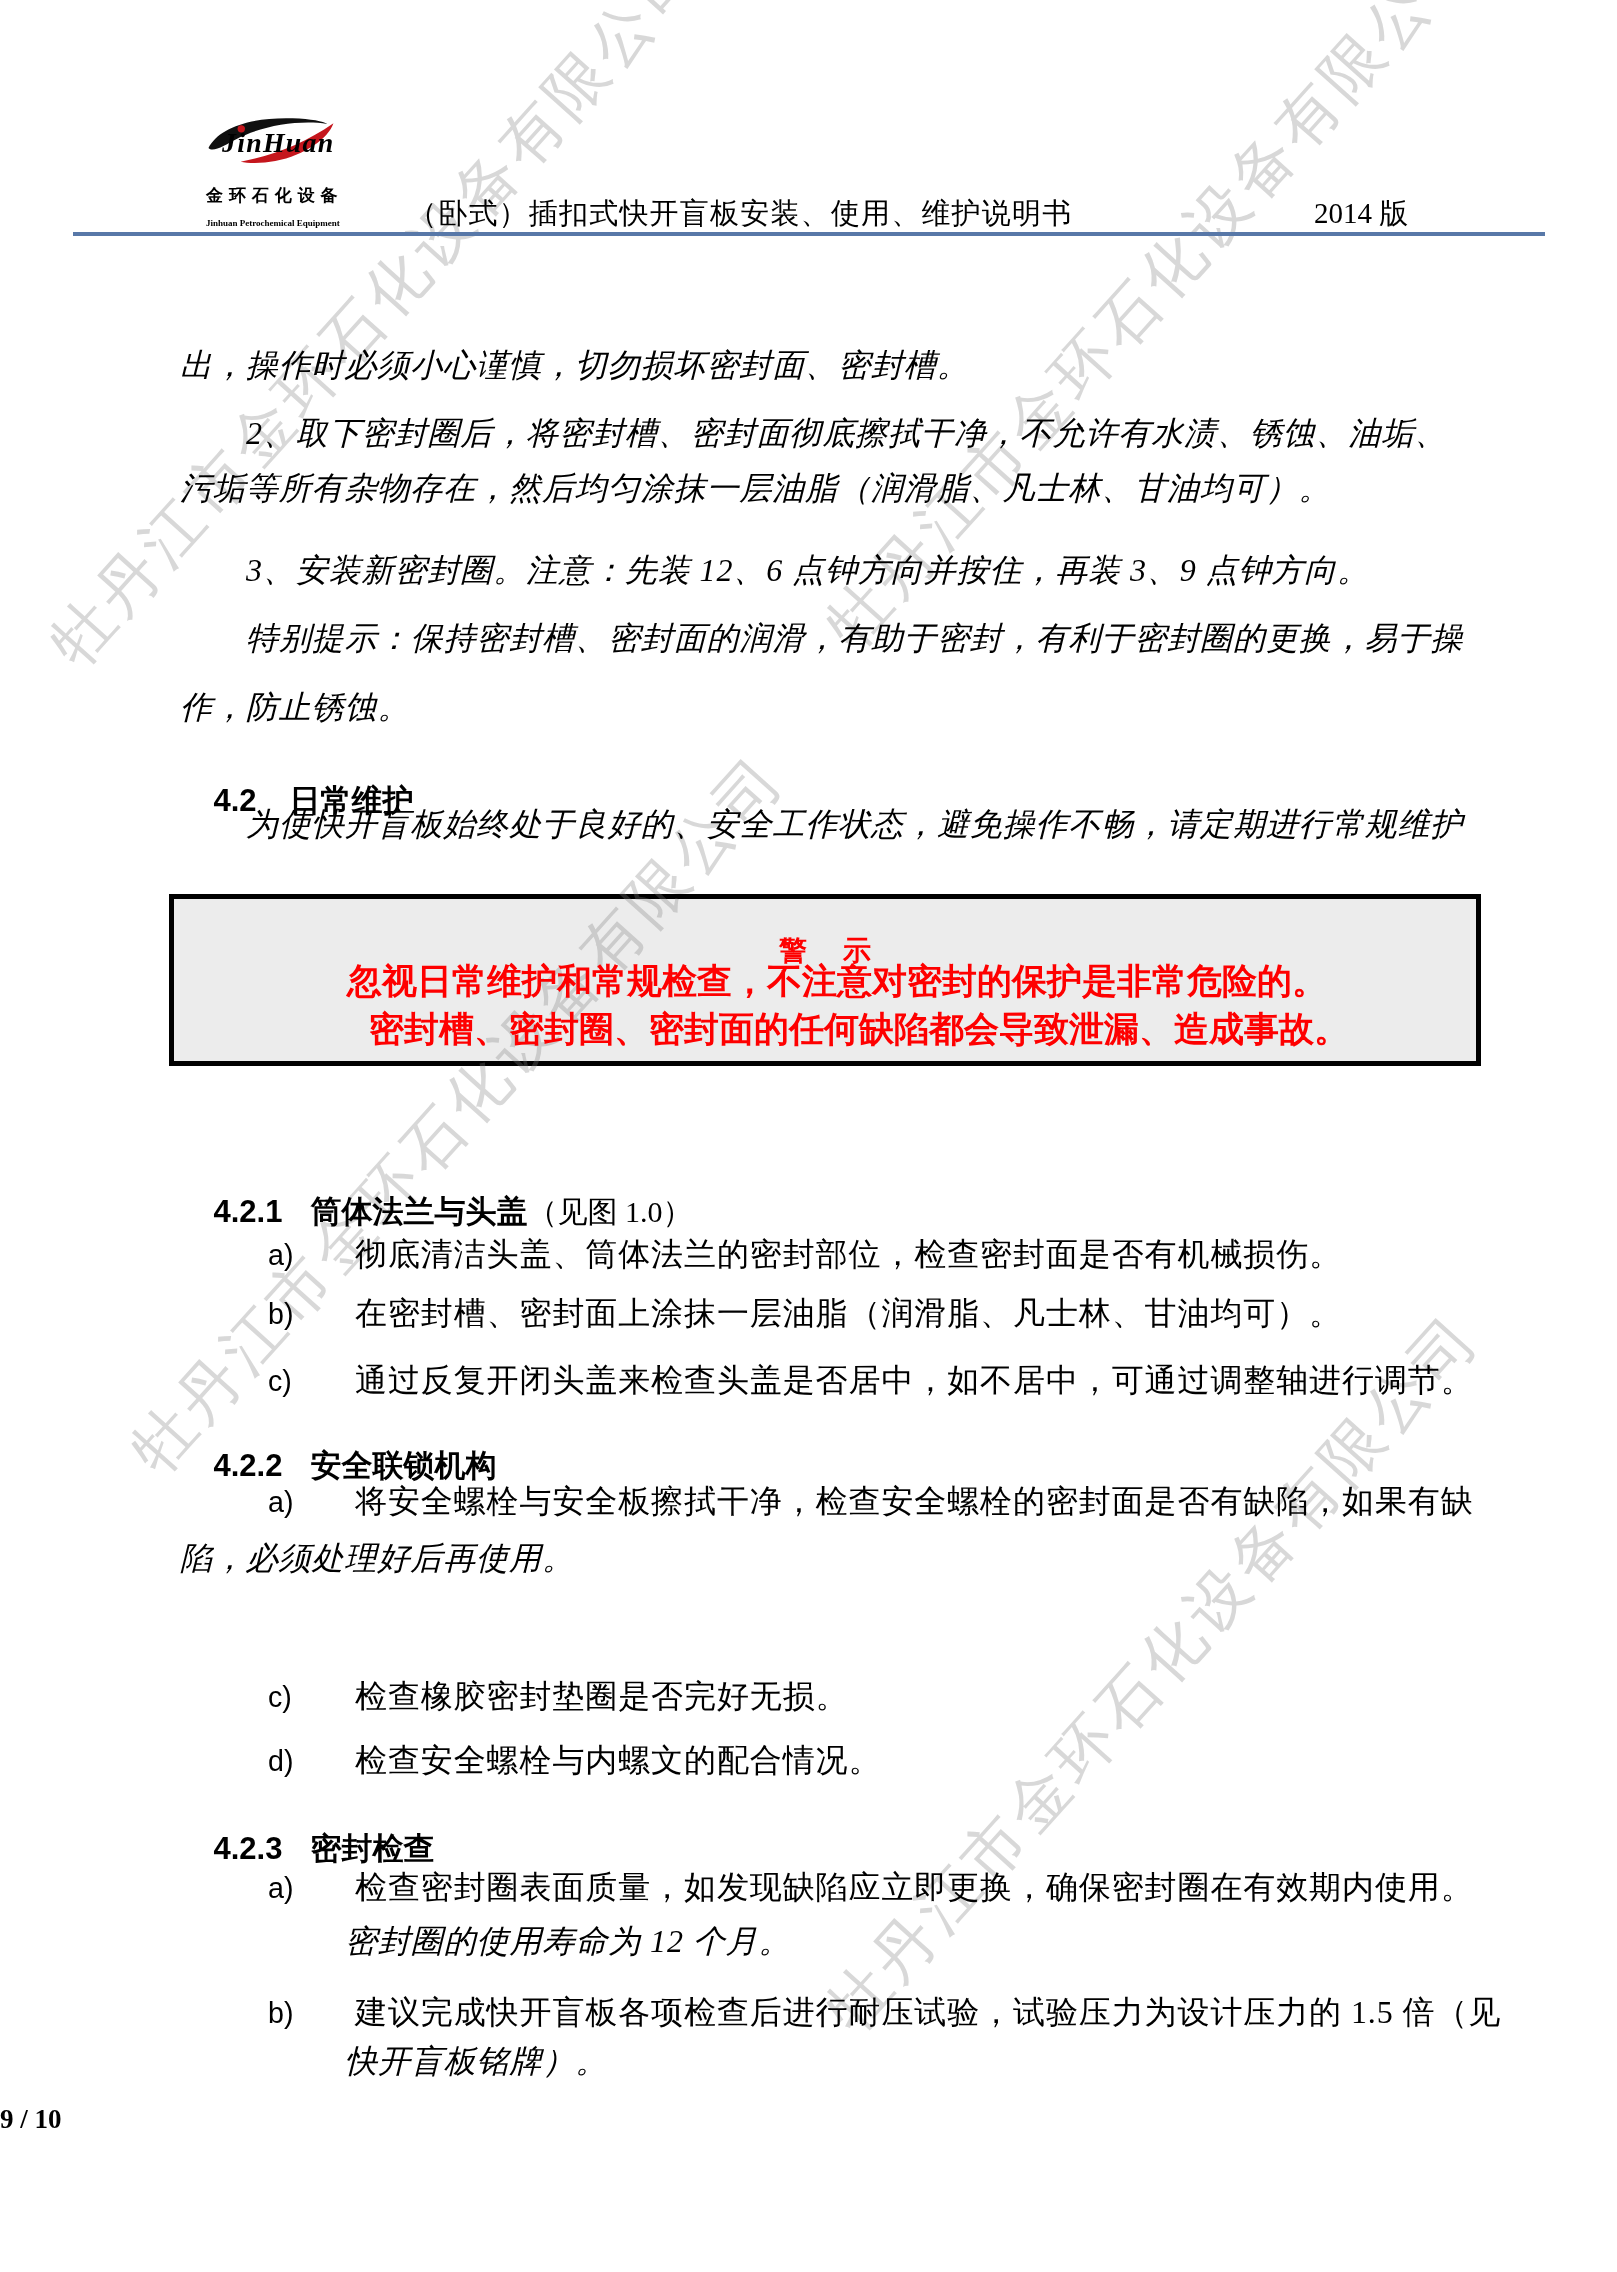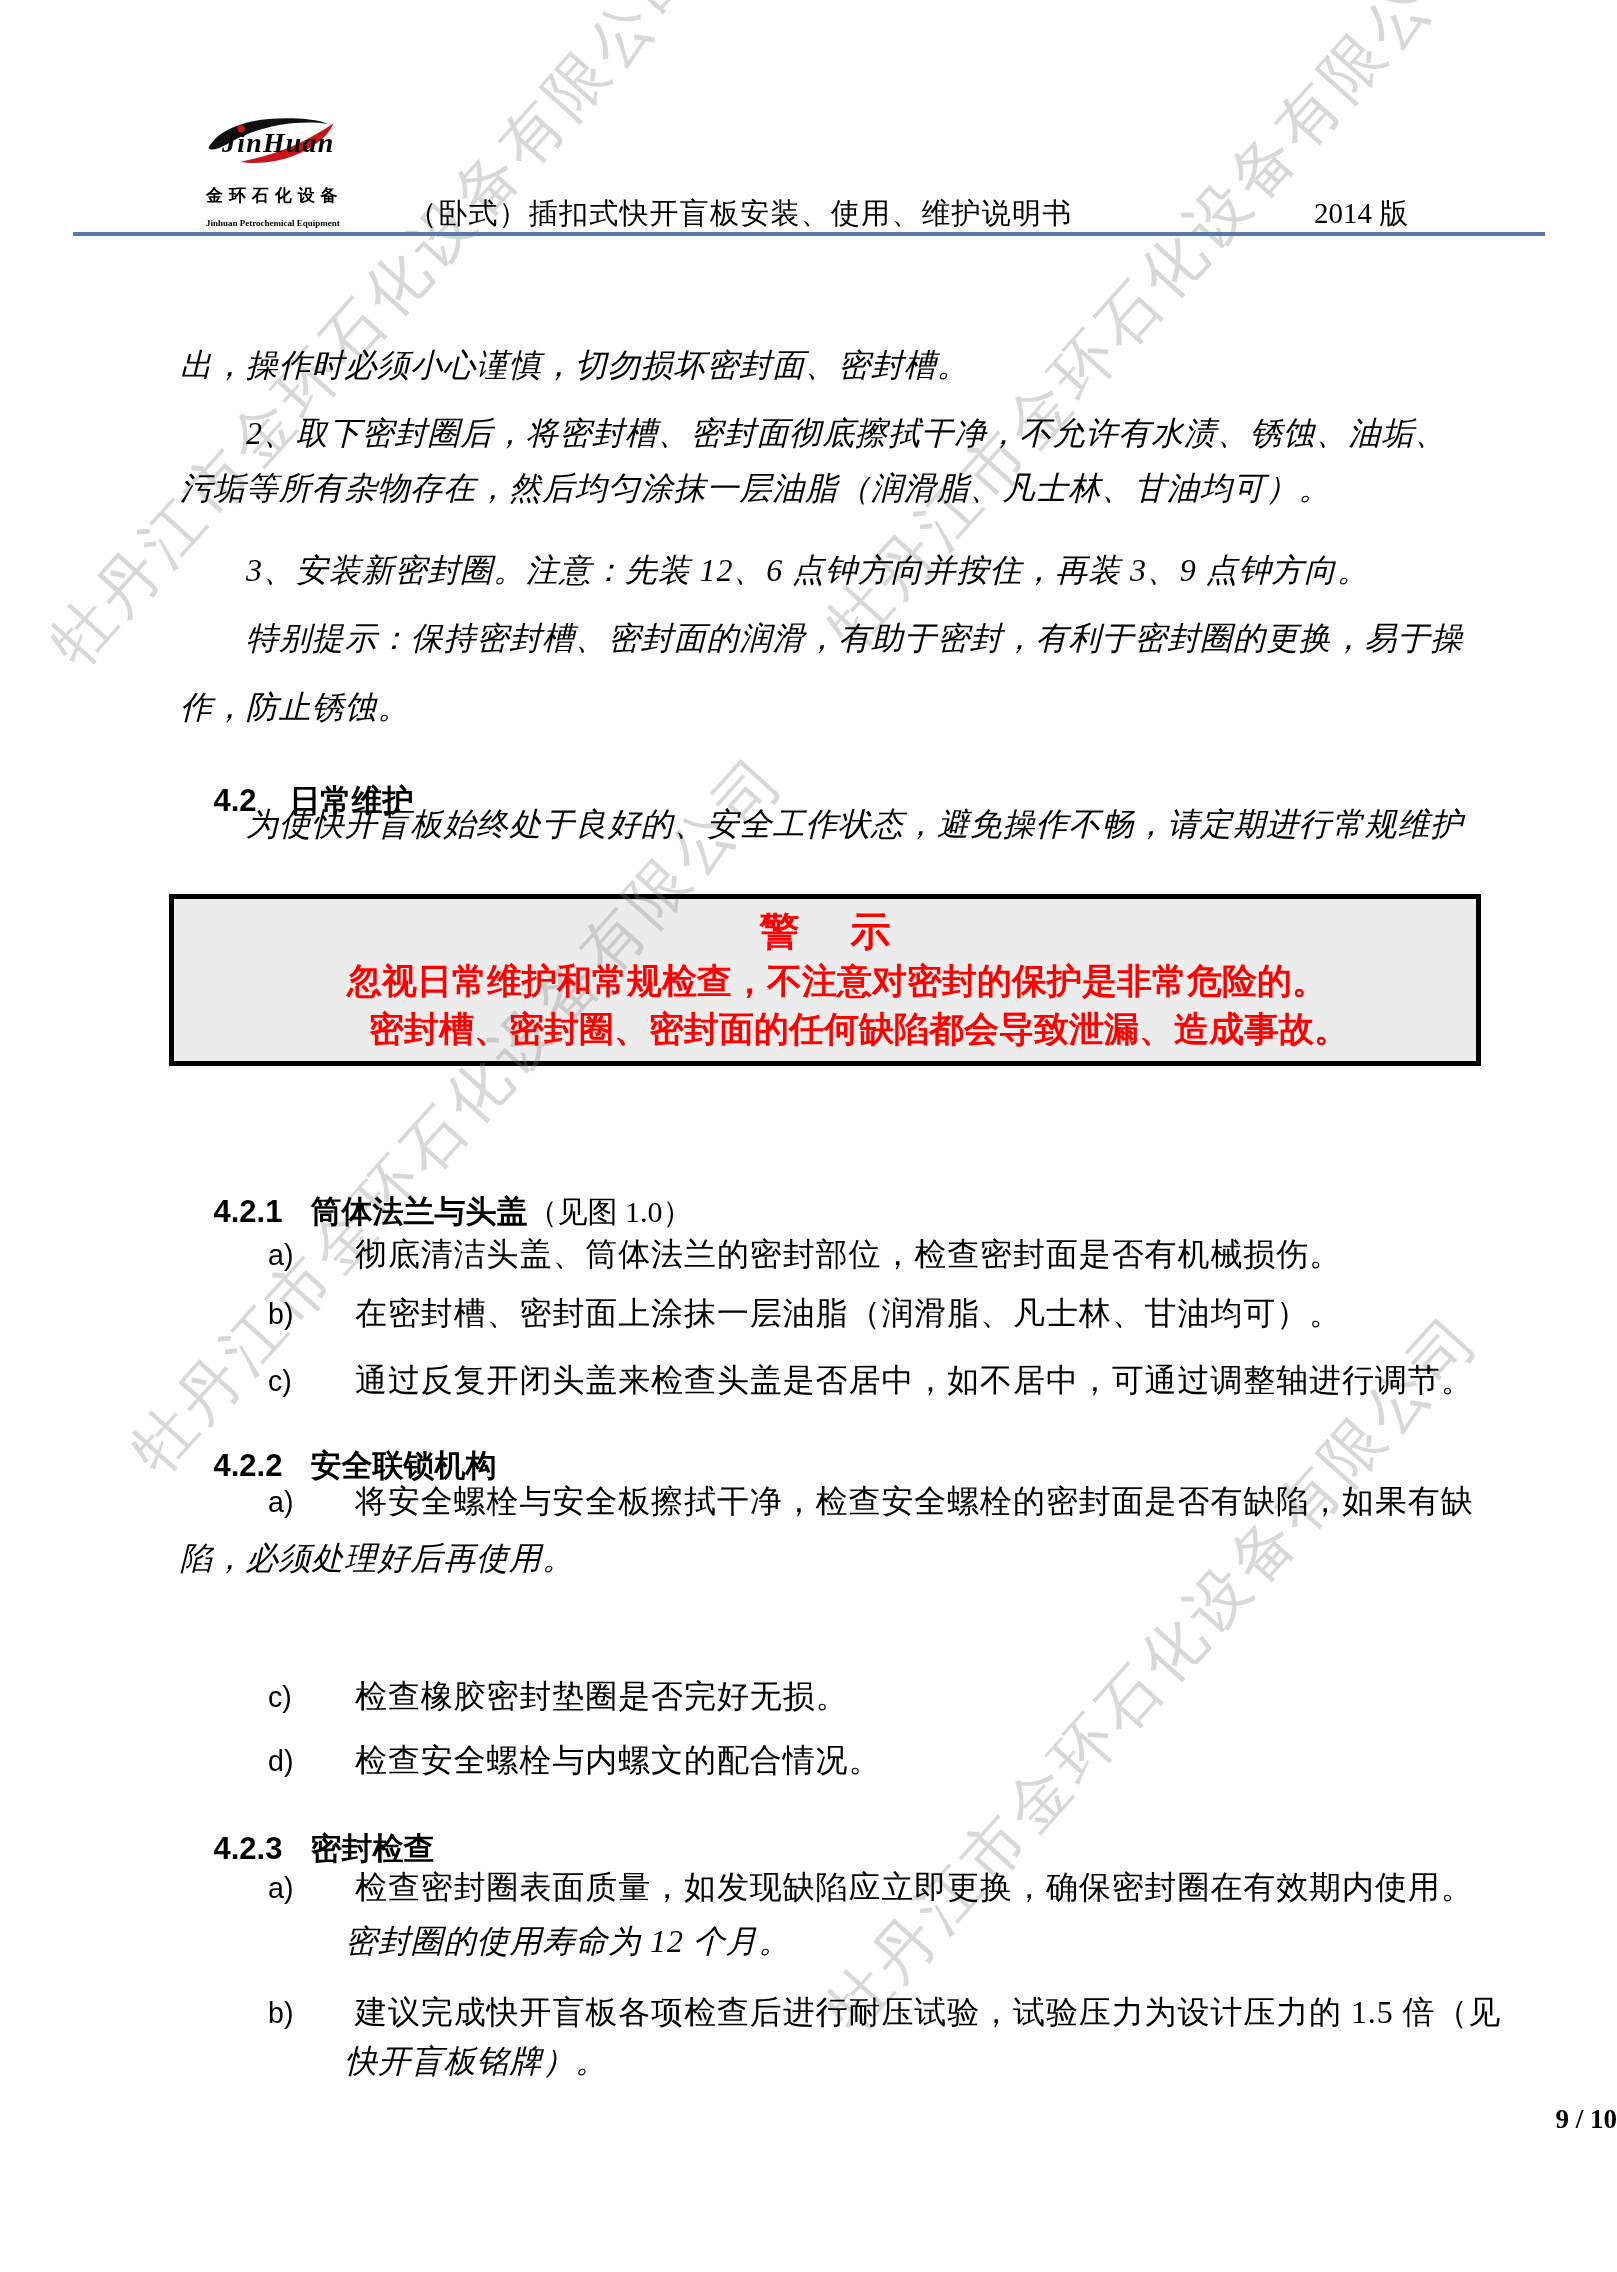--- a/index.html
+++ b/index.html
@@ -40,25 +40,25 @@
   .item{position:absolute;left:258px;z-index:3;white-space:pre;}
   .item .lt{display:inline-block;width:87px;font-size:28.6px;
             font-family:"Liberation Sans","DejaVu Sans",sans-serif;}
   .item .tx{font-size:32px;letter-spacing:0.9px;}
   
   .wbox{position:absolute;left:169px;top:894px;width:1312px;height:172px;
         box-sizing:border-box;border:5.6px solid #000;z-index:1;}
   .wline{position:absolute;left:169px;width:1312px;text-align:center;color:#fe0000;
          font-weight:bold;z-index:3;white-space:pre;
          font-family:"Liberation Sans","DejaVu Sans",sans-serif;}
-  .wtitle{top:904px;font-size:40px;}
+  .wtitle{top:932px;font-size:28px;}
   .wl1{top:958px;font-size:35px;padding-left:12px;}
   .wl2{top:1006px;font-size:35px;padding-left:34px;}
   
-  .footer{position:absolute;top:2104px;left:0;width:1617px;text-align:right;
+  .footer{position:absolute;top:2104px;left:0;width:1617px;text-align:left;
           font-size:27px;font-weight:bold;z-index:3;}
 </style>
 </head>
 <body>
 
 <div class="page">
 
   <div class="wm wm1">牡丹江市金环石化设备有限公司</div>
   <div class="wm wm2">牡丹江市金环石化设备有限公司</div>
   <div class="wm wm3">牡丹江市金环石化设备有限公司</div>

